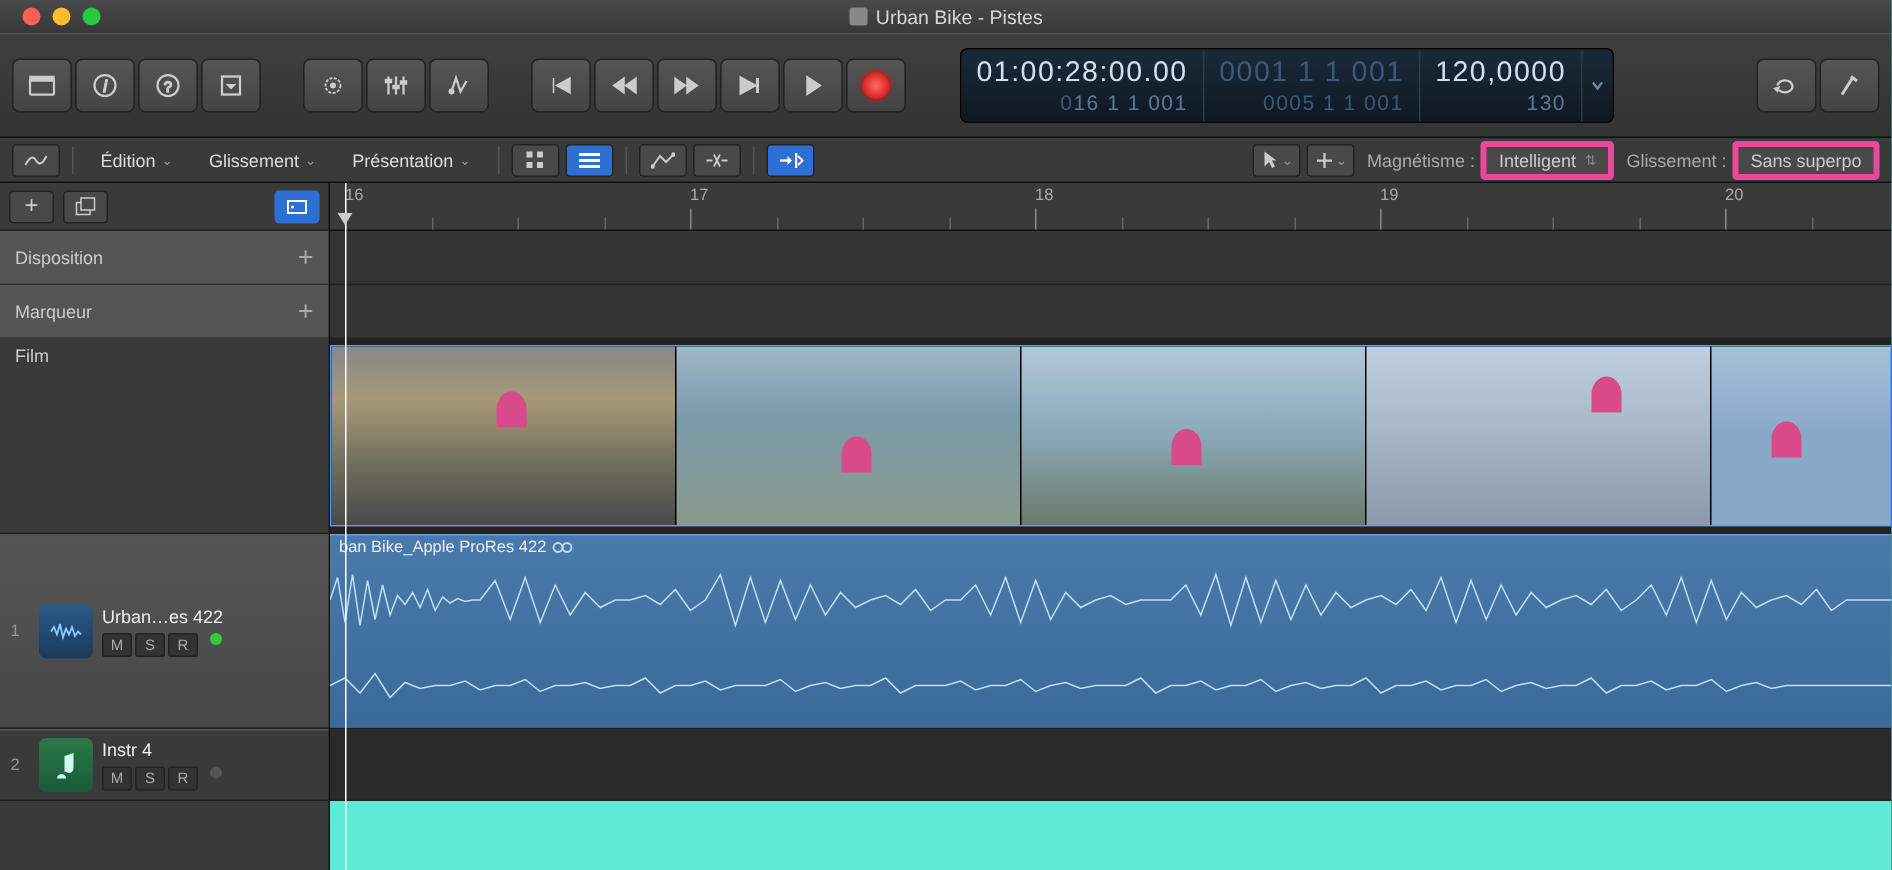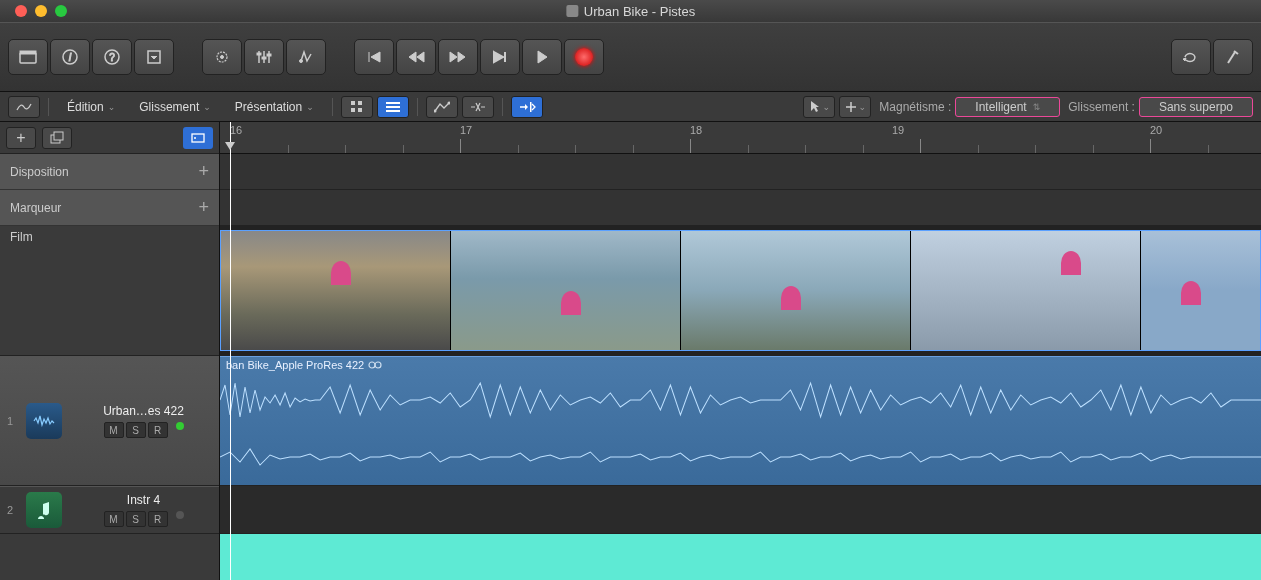--- a/index.html
+++ b/index.html
@@ -34,21 +34,21 @@
 .right-tools { margin-left:auto; display:flex; gap:2px; }
 
 
 .sectbar { height: 30px; background: #3a3a3a; border-bottom:1px solid #111; display:flex; align-items:center; padding: 0 8px; gap:4px; font-size:12px; }
 .menu-item { padding: 4px 10px; color:#ddd; cursor:pointer; display:flex; align-items:center; gap:4px; border-radius:3px; }
 .chev { font-size:9px; color:#999; }
 .sbtn { width:32px; height:22px; background:#494949; border:1px solid #222; border-radius:3px; display:flex; align-items:center; justify-content:center; cursor:pointer; }
 .sbtn.active { background:#2e6fd6; }
 .sep { width:1px; height:18px; background:#555; margin:0 4px; }
 .sec-label { color:#aaa; margin-left:4px; }
-.sec-drop { background:#494949; border:1px solid #ec4899; border-radius:3px; padding:2px 19px; display:flex; align-items:center; gap:6px; cursor:pointer; }
+.sec-drop { background:#494949; border:4px solid #ec4899; border-radius:3px; padding:2px 8px; display:flex; align-items:center; gap:6px; cursor:pointer; }
 
 
 .content { display:flex; height: calc(580px - 22px - 70px - 30px); }
 
 
 .trackpanel { width:220px; background:#3a3a3a; border-right:1px solid #111; flex-shrink:0; display:flex; flex-direction:column; }
 .tp-top { height:32px; display:flex; align-items:center; padding:0 6px; gap:6px; border-bottom:1px solid #222;}
 .tp-add { width:30px; height:22px; background:#494949; border:1px solid #222; border-radius:3px; display:flex; align-items:center; justify-content:center; cursor:pointer; color:#ccc; font-size:16px;}
 .tp-right { margin-left:auto; width:30px; height:22px; background:#2e6fd6; border-radius:3px; display:flex; align-items:center; justify-content:center; }
 
@@ -57,21 +57,21 @@
 
 .film-row { height:130px; background:#3a3a3a; border-bottom:1px solid #222; display:flex; align-items:flex-start; padding:4px 10px;}
 
 .track-header { display:flex; align-items:center; border-bottom:1px solid #222; border-top:1px solid #555; }
 .track-header.t1 { height:130px; background: linear-gradient(#555,#484848); }
 .track-header.t2 { height:48px; background:#3a3a3a; }
 .tnum { width:20px; text-align:center; color:#999; font-size:11px; }
 .ticon { width:36px; height:36px; border-radius:5px; display:flex; align-items:center; justify-content:center; margin:0 6px;}
 .ticon.audio { background: linear-gradient(#2a5a8a,#1a3a5a); }
 .ticon.inst { background: linear-gradient(#2a7a4a,#1a5a3a); }
-.tinfo { flex:1; display:flex; flex-direction:column; gap:4px;align-items:center; }
+.tinfo { flex:1; display:flex; flex-direction:column; gap:4px; }
 .tname { color:#eee; font-size:12px; white-space:nowrap; overflow:hidden; text-overflow:ellipsis; max-width:110px;}
 .tbtns { display:flex; gap:2px; }
 .msr { width:20px; height:16px; background:#333; border:1px solid #222; border-radius:2px; font-size:10px; display:flex; align-items:center; justify-content:center; color:#aaa; cursor:pointer;}
 .tstatus { width:8px; height:8px; border-radius:50%; background:#3c3; margin-left:6px;}
 .tstatus.off { background:#555; }
 
 
 .timeline { flex:1; background:#5eead4; position:relative; overflow:hidden; }
 .ruler { height:32px; background:#3a3a3a; border-bottom:1px solid #111; position:relative; }
 .ruler-num { position:absolute; top:2px; color:#aaa; font-size:11px; }
@@ -196,20 +196,39 @@
           <path d="M3 1 L12 7 L3 13 z" fill="#ccc"></path>
         </svg>
       </div>
     <div class="rec-btn">
         <div class="rec-dot"></div>
       </div>
   </div>
 
   <div style="width:20px"></div>
 
+  <div class="lcd">
+    <div class="lcd-sec">
+      <div class="lcd-big">01:00:28:00.00</div>
+      <div class="lcd-sm"><span class="lcd-faded">0</span><span>16  1  1  001</span></div>
+    </div>
+    <div class="lcd-sec">
+      <div class="lcd-big lcd-faded">0001    1  1  001</div>
+      <div class="lcd-sm lcd-faded">0005  1  1  001</div>
+    </div>
+    <div class="lcd-sec">
+      <div class="lcd-big">120,0000</div>
+      <div class="lcd-sm">130</div>
+    </div>
+    <div class="lcd-sec" style="padding:4px 6px;">
+        <svg width="8" height="40">
+          <path d="M1 18 L4 22 L7 18" stroke="#6a8aaa" fill="none" stroke-width="1.5"></path>
+        </svg>
+      </div>
+  </div>
 
   <div class="right-tools">
     <div class="tbtn">
         <svg width="18" height="14">
           <path d="M3 7 a5 4 0 1 1 1 3" fill="none" stroke="#ccc" stroke-width="1.5"></path>
           <path d="M3 11 l-2 -2 l3 -1 z" fill="#ccc"></path>
         </svg>
       </div>
     <div class="tbtn">
         <svg width="16" height="16">
@@ -371,21 +390,21 @@
       </div>
     </div>
   </div>
 
   <div class="timeline">
     <div class="playhead"></div>
     <div class="ruler">
       <span class="ruler-num" style="left:10px">16</span>
       <span class="ruler-num" style="left:240px">17</span>
       <span class="ruler-num" style="left:470px">18</span>
-      <span class="ruler-num" style="left:672px">19</span>
+      <span class="ruler-num" style="left:700px">19</span>
       <span class="ruler-num" style="left:930px">20</span>
     <div class="ruler-tick major" style="left: 10px;"></div>
         <div class="ruler-tick" style="left: 67.5px;"></div>
         <div class="ruler-tick" style="left: 125px;"></div>
         <div class="ruler-tick" style="left: 182.5px;"></div>
         <div class="ruler-tick major" style="left: 240px;"></div>
         <div class="ruler-tick" style="left: 297.5px;"></div>
         <div class="ruler-tick" style="left: 355px;"></div>
         <div class="ruler-tick" style="left: 412.5px;"></div>
         <div class="ruler-tick major" style="left: 470px;"></div>

